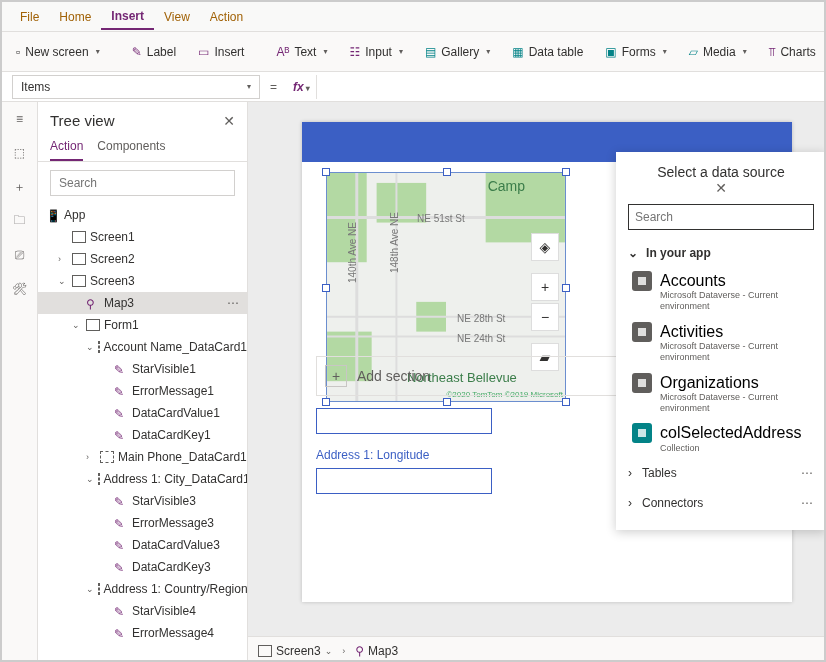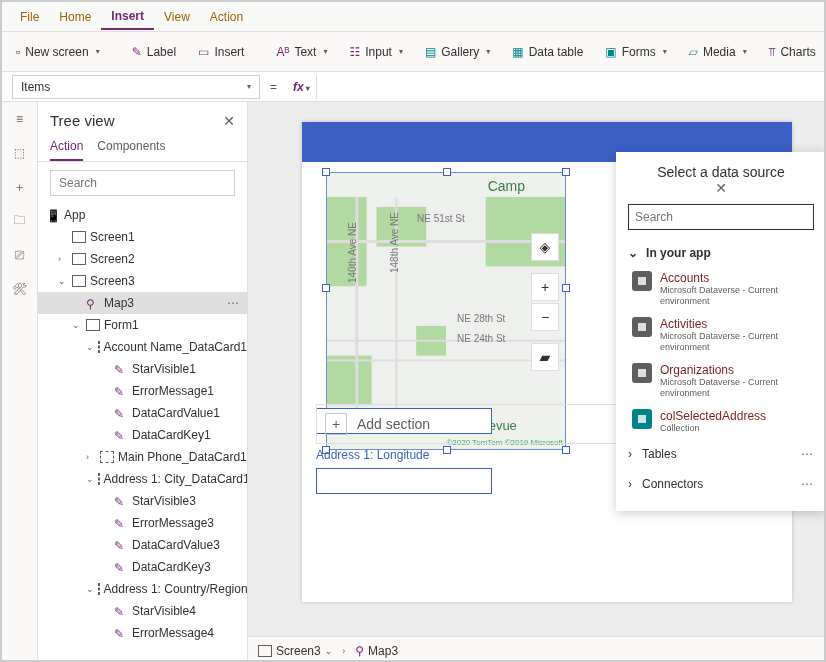--- a/index.html
+++ b/index.html
@@ -54,42 +54,42 @@
 
   .canvas { flex: 1; background: #ececec; position: relative; overflow: hidden;}
   .breadcrumb { position: absolute; bottom: 0; left: 0; right: 0; height: 28px; background: #faf9f8; border-top: 1px solid #e1dfdd; display: flex; align-items: center; padding: 0 10px; gap: 10px; font-size: 12px;}
   .bc-item { display: flex; align-items: center; gap: 4px; color: #323130;}
   .bc-chev { font-size: 9px; color: #605e5c;}
 
   
   .phone { position: absolute; top: 20px; left: 54px; width: 490px; height: 480px; background: #fff; box-shadow: 0 0 4px rgba(0,0,0,.2); }
   .phone-header { height: 40px; background: #3b5fc4; }
   .phone-body { padding: 10px 14px; position: relative;}
-  .map-box { position: relative; width: 240px; height: 278px; border: 1px solid #6b8ecf; background: #eef2ec;}
+  .map-box { position: relative; width: 240px; height: 230px; border: 1px solid #6b8ecf; background: #eef2ec;}
   .sel-handle { position: absolute; width: 8px; height: 8px; background: #fff; border: 1px solid #3b5fc4; }
   .map-svg { width: 100%; height: 100%; display: block;}
   .map-ctrl { position: absolute; right: 6px; width: 28px; background: #fff; border: 1px solid #ddd; display: flex; align-items: center; justify-content: center; height: 28px; font-size: 14px;}
   .map-copy { position: absolute; bottom: 2px; right: 2px; font-size: 8px; color: #4a6; }
   .map-label { position: absolute; font-size: 10px; color: #777; }
   
   .field-stub { position: absolute; left: 14px; border: 1px solid #3b5fc4; background: #fff; height: 26px; width: 176px; }
   .field-label { position: absolute; left: 14px; font-size: 12px; color: #3b5fc4; }
 
   .add-section { position: absolute; bottom: 16px; left: 14px; right: 14px; height: 40px; border: 1px solid #e1dfdd; display: flex; align-items: center; padding: 0 8px; gap: 10px; color: #605e5c; font-size: 14px;}
 
   
   .popup { position: absolute; top: 50px; right: -2px; width: 210px; background: #fff; box-shadow: 0 2px 10px rgba(0,0,0,.2); padding: 12px; z-index: 50;}
   .popup h4 { font-size: 14px; font-weight: 400; margin-bottom: 8px; display: flex; justify-content: space-between; align-items: center; flex-direction: column;}
   .popup input { width: 100%; height: 26px; border: 1px solid #323130; padding: 0 6px; margin-bottom: 10px; font-size: 12px;}
   .popup-section { display: flex; align-items: center; gap: 8px; padding: 6px 0; font-size: 12px; font-weight: 600; cursor: pointer;}
   .ds-row { display: flex; gap: 8px; padding: 5px 0 5px 4px; cursor: pointer; align-items: flex-start;}
   .ds-icon { width: 20px; height: 20px; background: #605e5c; border-radius: 3px; flex-shrink: 0; display: flex; align-items: center; justify-content: center;}
   .ds-icon.teal { background: #038387;}
   .ds-text { line-height: 1.2; }
-  .ds-name { font-size: 12px; color: #7f1d1d;}
+  .ds-name { font-size: 16px; color: #000000;}
   .ds-sub { font-size: 9px; color: #605e5c;}
   .popup-expand { display: flex; align-items: center; justify-content: space-between; padding: 8px 0; font-size: 12px; cursor: pointer; color: #323130;}
   .dots { color: #605e5c; letter-spacing: 1px;}
 
   .addr-over { position: absolute; top: 110px; left: 530px; font-size: 14px; color: #323130; }
 </style>
 </head>
 <body>
 
 <div class="menubar">

